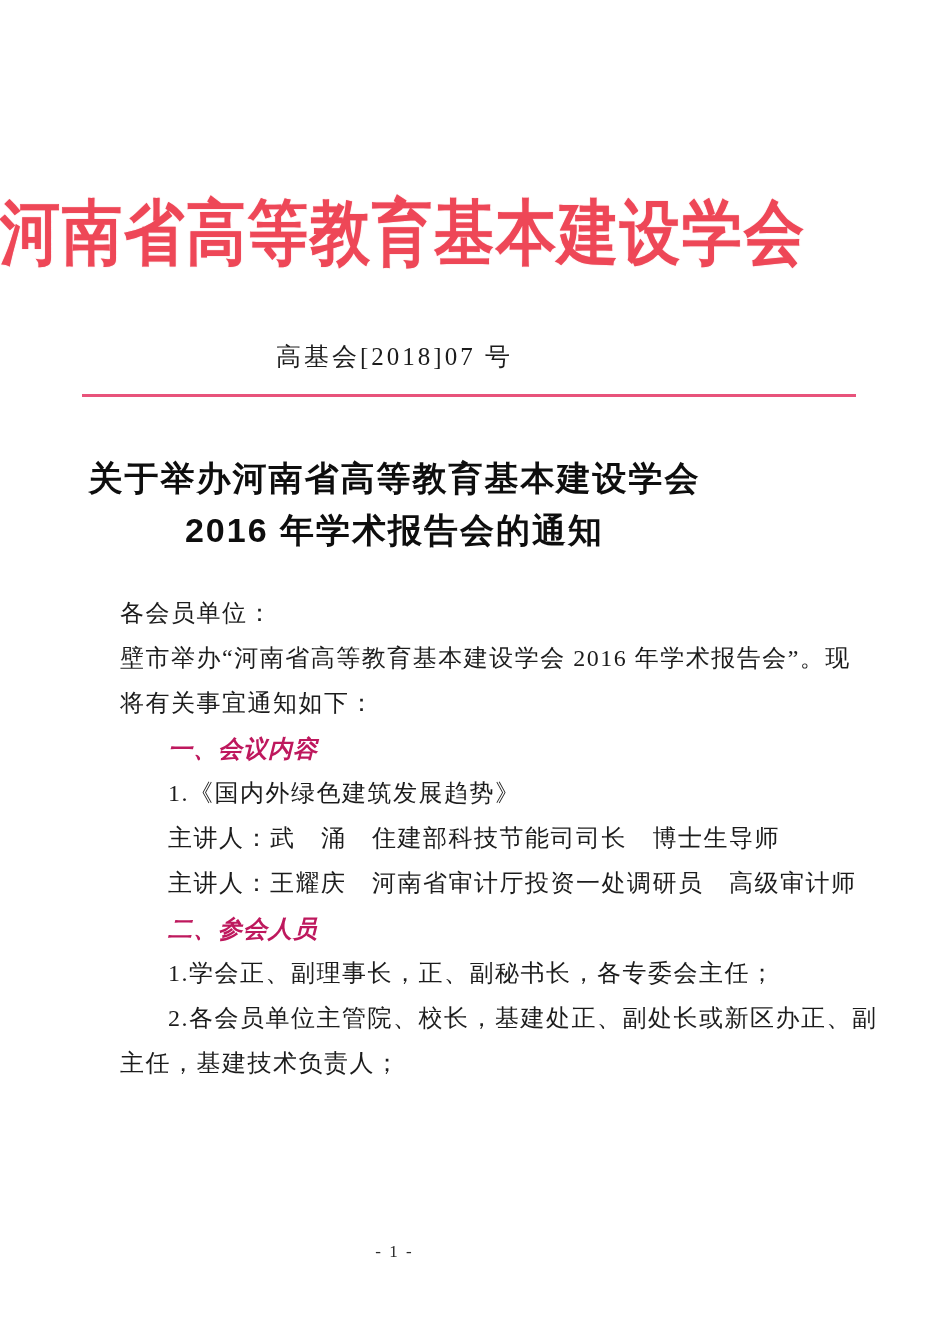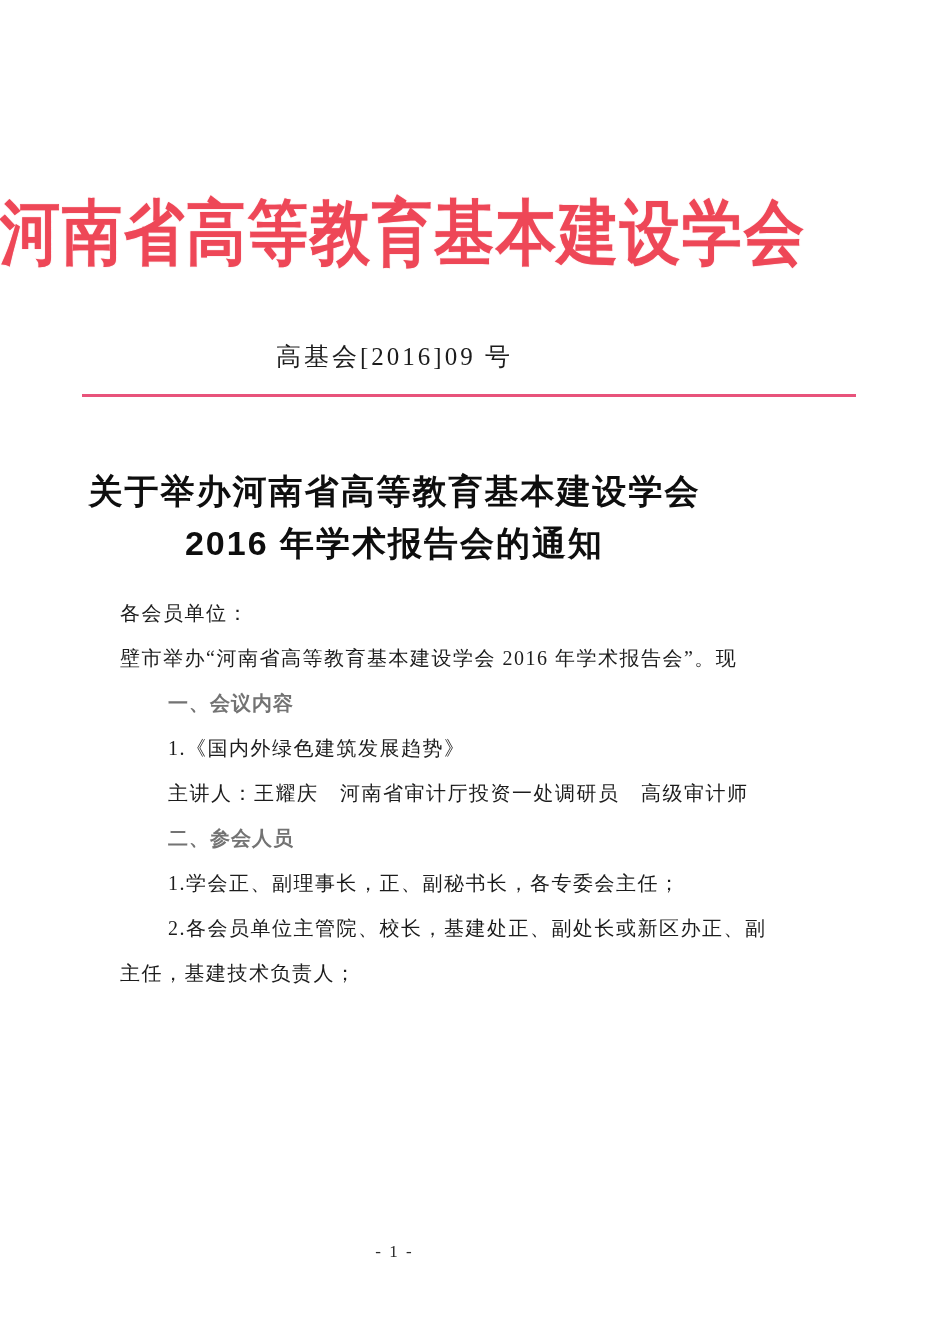--- a/index.html
+++ b/index.html
@@ -57,73 +57,75 @@
     top: 452px;
     left: 0;
     width: 100%;
     text-align: center;
     font-family: "Liberation Sans", sans-serif;
     font-weight: 700;
     font-size: 34px;
     line-height: 52px;
     letter-spacing: 2px;
     color: #0e0e0e;
-    margin-top: 13px;
   }
   .doc-body {
     position: absolute;
     top: 591px;
     left: 120px;
     width: 752px;
-    font-size: 20px;
+    font-size: 24px;
     line-height: 45px;
     letter-spacing: 1.5px;
     color: #1c1c1c;
   }
   .line { white-space: nowrap; }
   .indent { padding-left: 48px; }
   .heading {
     font-family: "Liberation Sans", sans-serif;
     font-weight: 700;
     letter-spacing: 1px;
-    color: #737373;
+    color: #be185d;
+    font-style: italic;
   }
   .footer {
     position: absolute;
     top: 1242px;
     left: 0;
     width: 100%;
     text-align: center;
     font-size: 17px;
     letter-spacing: 2px;
     color: #2a2a2a;
   }
 </style>
 </head>
 <body>
 
 <div class="page">
 
   <h1 class="org-title" style="color: rgb(238, 71, 87);">河南省高等教育基本建设学会</h1>
 
-  <div class="doc-number">高基会[2016]09 号</div>
+  <div class="doc-number">高基会[2018]07 号</div>
 
   <div class="red-rule" style="background: rgb(232, 83, 123);"></div>
 
   <div class="notice-title">
     <div class="t-line">关于举办河南省高等教育基本建设学会</div>
     <div class="t-line">2016 年学术报告会的通知</div>
   </div>
 
   <div class="doc-body">
     <div class="line">各会员单位：</div>
     <div class="line">壁市举办“河南省高等教育基本建设学会 2016 年学术报告会”。现</div>
+    <div class="line">将有关事宜通知如下：</div>
 
     <div class="line indent heading">一、会议内容</div>
     <div class="line indent">1.《国内外绿色建筑发展趋势》</div>
+    <div class="line indent">主讲人：武　涌　住建部科技节能司司长　博士生导师</div>
     <div class="line indent">主讲人：王耀庆　河南省审计厅投资一处调研员　高级审计师</div>
 
     <div class="line indent heading">二、参会人员</div>
     <div class="line indent">1.学会正、副理事长，正、副秘书长，各专委会主任；</div>
     <div class="line indent">2.各会员单位主管院、校长，基建处正、副处长或新区办正、副</div>
     <div class="line">主任，基建技术负责人；</div>
   </div>
 
   <div class="footer">- 1 -</div>
 

